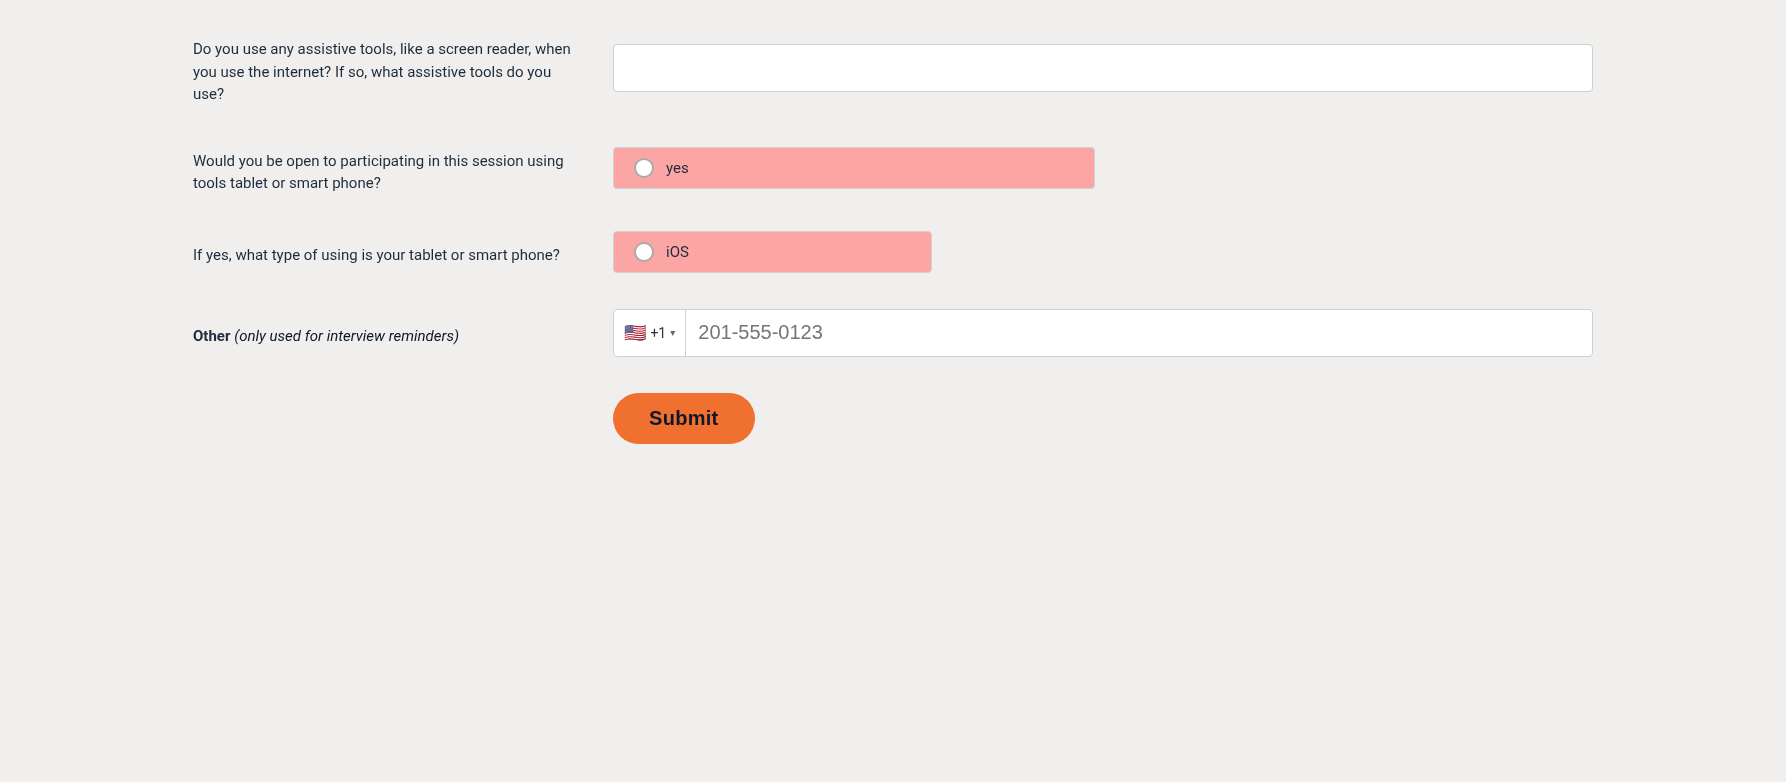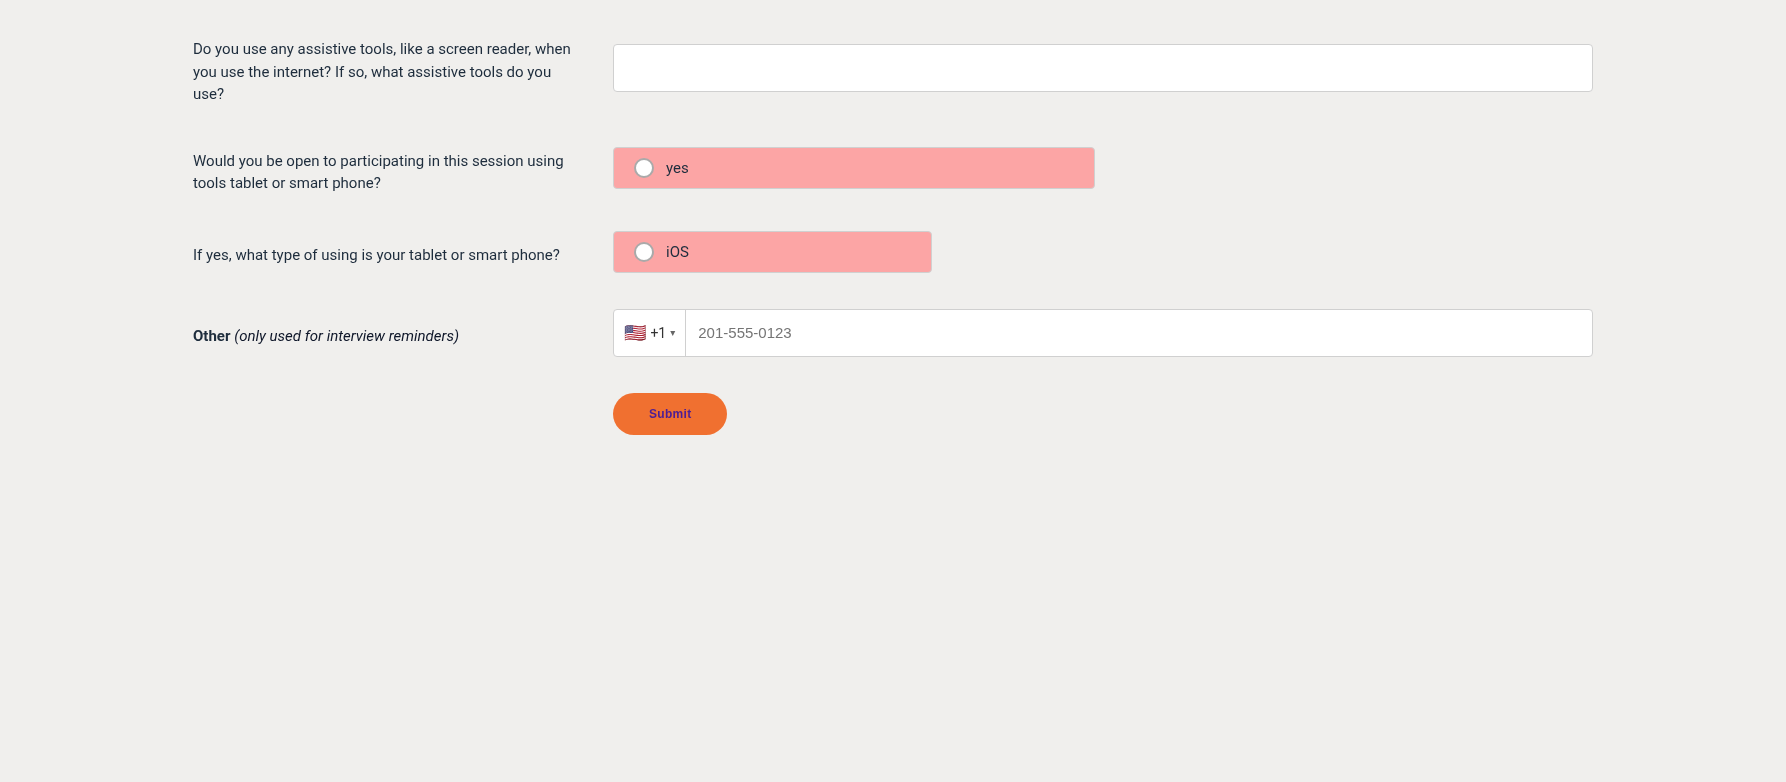--- a/index.html
+++ b/index.html
@@ -143,36 +143,36 @@
     .dropdown-arrow {
       font-size: 10px;
       color: #666;
     }
 
     .phone-input {
       flex: 1;
       border: none;
       outline: none;
       padding: 0 12px;
-      font-size: 15px;
+      font-size: 20px;
       color: #aaa;
       background: transparent;
     }
 
     .submit-row {
       display: flex;
       justify-content: flex-start;
       padding-left: 420px;
       margin-top: 20px;
     }
 
     .submit-btn {
       background-color: #f07030;
-      color: #4c1d95;
-      font-size: 12px;
+      color: #0f172a;
+      font-size: 20px;
       font-weight: 600;
       border: none;
       border-radius: 999px;
       padding: 14px 36px;
       cursor: pointer;
       letter-spacing: 0.3px;
     }
   </style>
 </head>
 <body>

